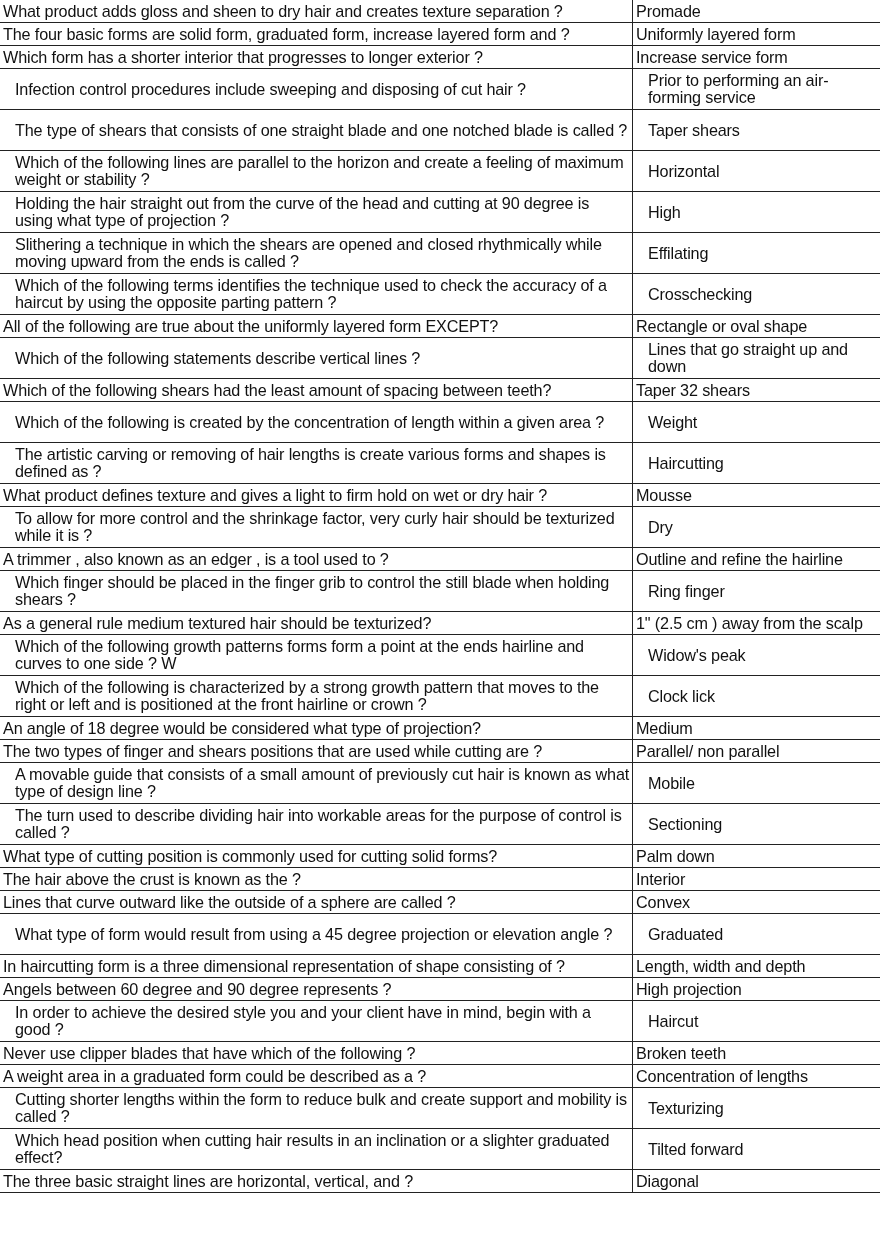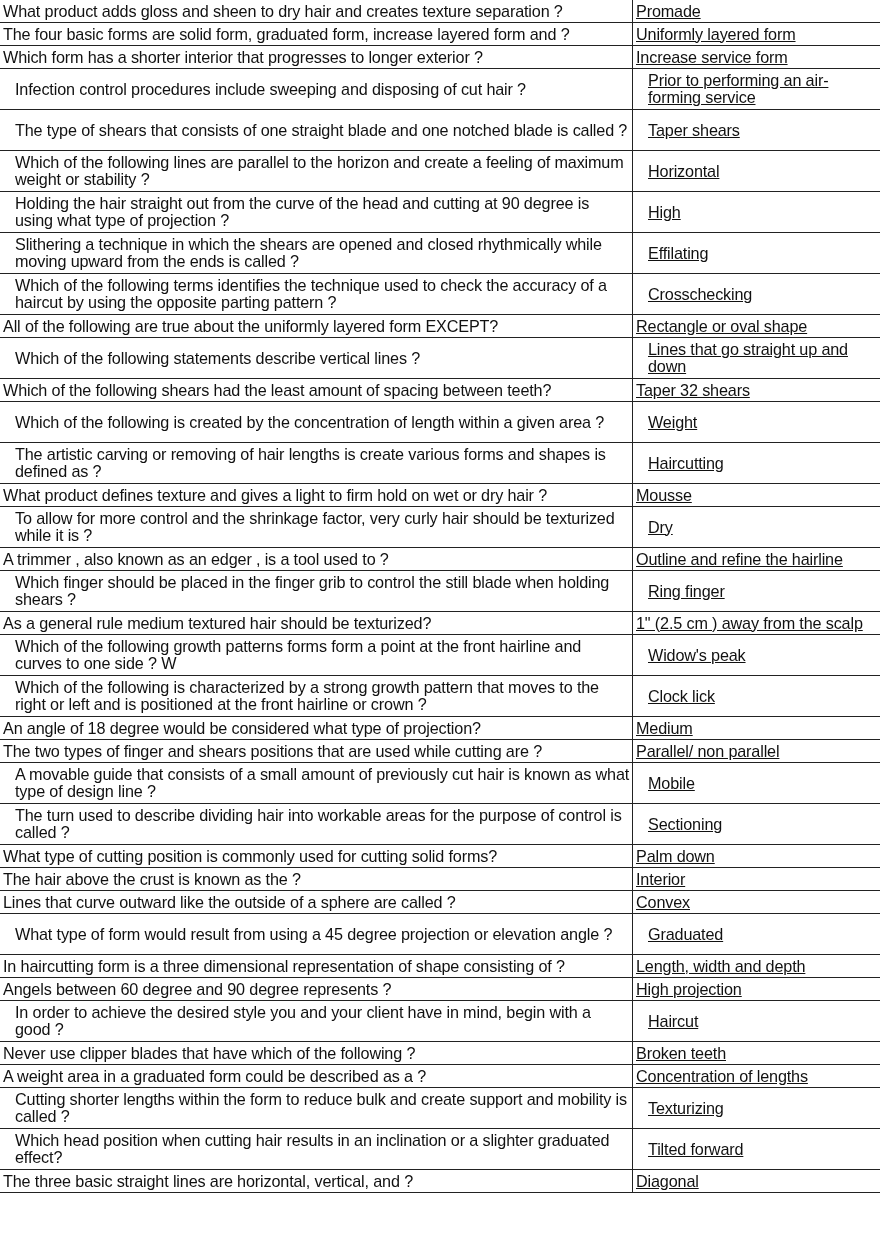--- a/index.html
+++ b/index.html
@@ -20,21 +20,21 @@
   td {
     border: 1px solid #222;
     padding: 0 2px 0 3px;
     line-height: 17px;
     vertical-align: middle;
     overflow: hidden;
     white-space: normal;
   }
   tr.h1 td { height: 22px; margin-top: 28px; }
   tr.h2 td { height: 40px; padding-left: 15px; }
-  td.ans { white-space: normal; text-decoration: underline; }
+  td.ans { white-space: normal; }
 </style>
 </head>
 <body>
 
 <table>
   <colgroup>
       <col class="q">
       <col class="a">
     </colgroup>
   <tbody id="qa-body">
@@ -108,21 +108,21 @@
   </tr>
       <tr class="h2">
     <td>Which finger should be placed in the finger grib to control the still blade when holding shears ?</td>
     <td class="ans">Ring finger</td>
   </tr>
       <tr class="h1">
     <td>As a general rule medium textured hair should be texturized?</td>
     <td class="ans">1" (2.5 cm ) away from the scalp</td>
   </tr>
       <tr class="h2">
-    <td>Which of the following growth patterns forms form a point at the front hairline and curves to one side ? W</td>
+    <td>Which of the following growth patterns forms form a point at the ends hairline and curves to one side ? W</td>
     <td class="ans">Widow's peak</td>
   </tr>
       <tr class="h2">
     <td>Which of the following is characterized by a strong growth pattern that moves to the right or left and is positioned at the front hairline or crown ?</td>
     <td class="ans">Clock lick</td>
   </tr>
       <tr class="h1">
     <td>An angle of 18 degree would be considered what type of projection?</td>
     <td class="ans">Medium</td>
   </tr>

